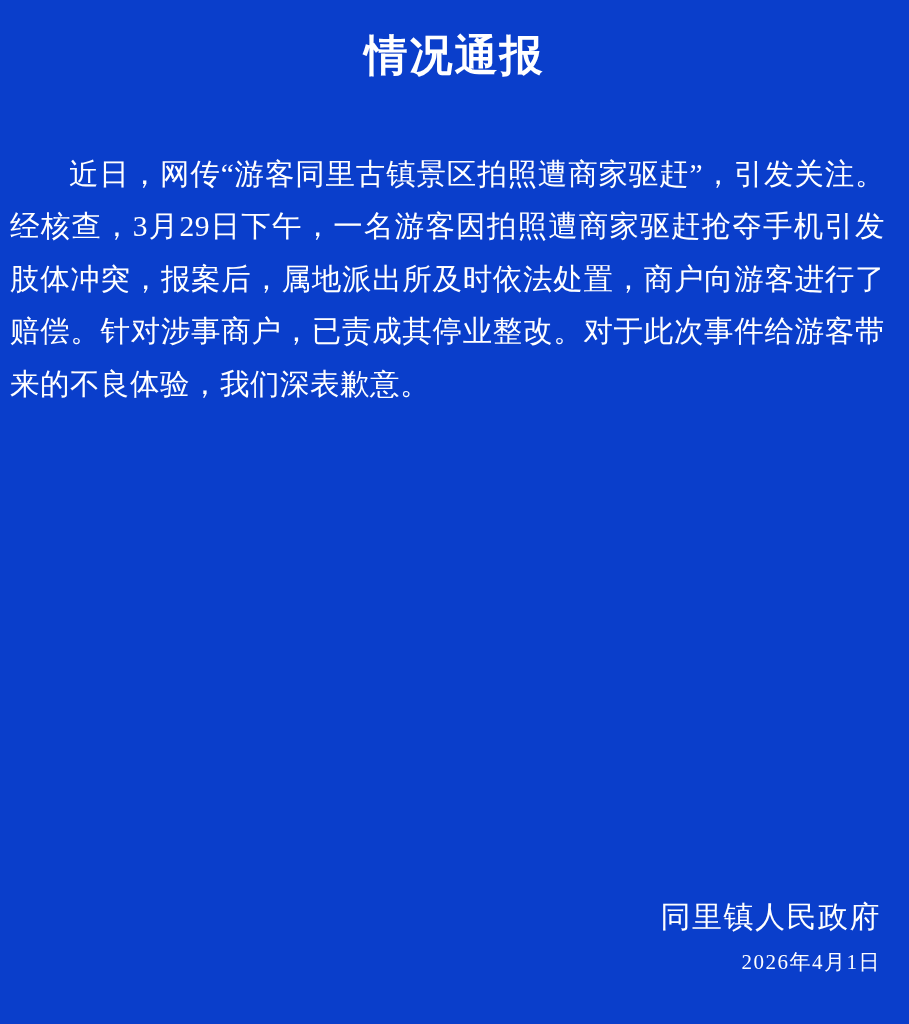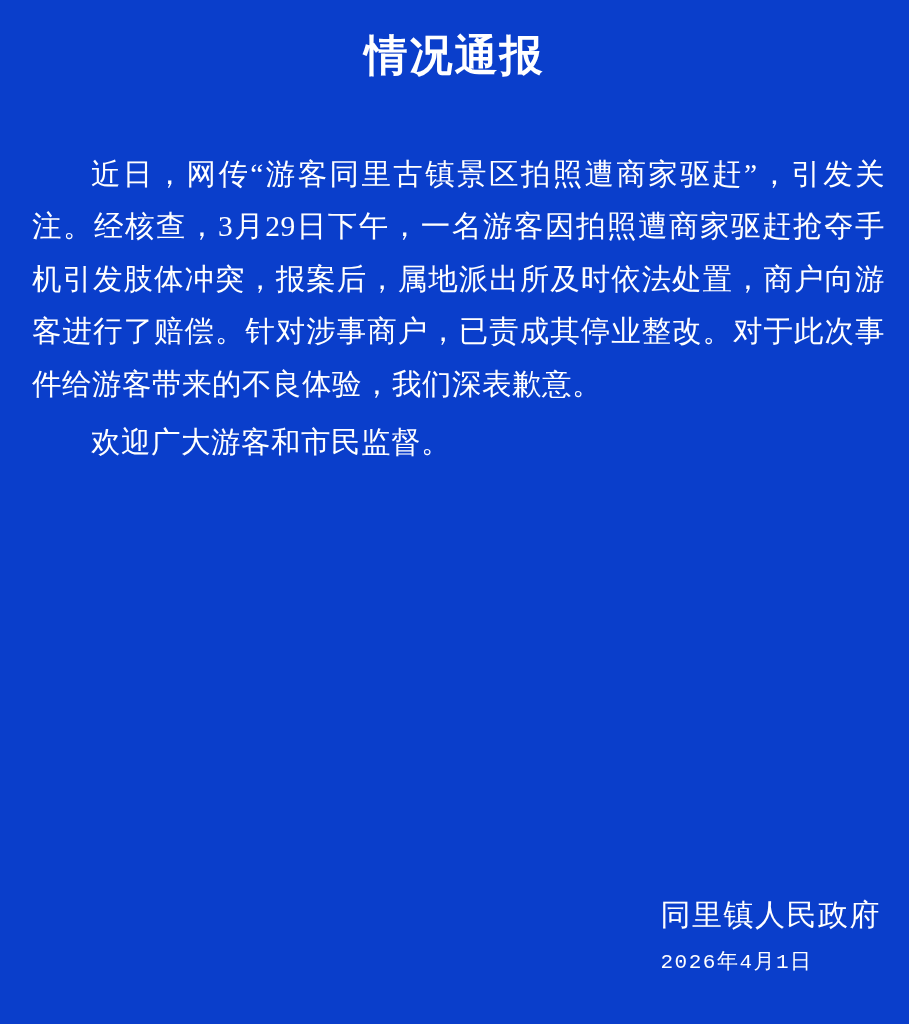--- a/index.html
+++ b/index.html
@@ -25,38 +25,37 @@
     text-align: center;
     font-size: 43px;
     font-weight: bold;
     letter-spacing: 2px;
     padding-top: 30px;
     line-height: 1.2;
     font-family: "Liberation Serif", "DejaVu Serif", serif;
   }
   .body-block {
     margin-top: 66px;
-    padding: 0 24px 0 32px;
+    padding: 0 24px 0 10px;
   }
   .para {
     font-size: 29.5px;
     line-height: 1.78;
     text-align: justify;
     text-justify: inter-ideograph;
     margin: 0 0 6px 0;
     text-indent: 2em;
     letter-spacing: 0.5px;
     font-family: "Liberation Serif", "DejaVu Serif", serif;
   }
   .signature {
     position: absolute;
     right: 28px;
     bottom: 44px;
-    text-align: left;
-    font-family: Liberation Mono, monospace;
+    text-align: right;
   }
   .sig-org {
     font-size: 30px;
     line-height: 1.55;
     letter-spacing: 1.5px;
   }
   .sig-date {
     font-size: 21px;
     line-height: 1.6;
     letter-spacing: 1.5px;
@@ -65,21 +64,20 @@
 </style>
 </head>
 <body>
 
 <div class="page">
 
   <div class="doc-title">情况通报</div>
 
   <div class="body-block">
     <p class="para">近日，网传“游客同里古镇景区拍照遭商家驱赶”，引发关注。经核查，3月29日下午，一名游客因拍照遭商家驱赶抢夺手机引发肢体冲突，报案后，属地派出所及时依法处置，商户向游客进行了赔偿。针对涉事商户，已责成其停业整改。对于此次事件给游客带来的不良体验，我们深表歉意。</p>
-    <p class="para">欢迎广大游客和市民监督。</p>
   </div>
 
   <div class="signature">
     <div class="sig-org">同里镇人民政府</div>
     <div class="sig-date">2026年4月1日</div>
   </div>
 
 </div>
 
 </body></html>

